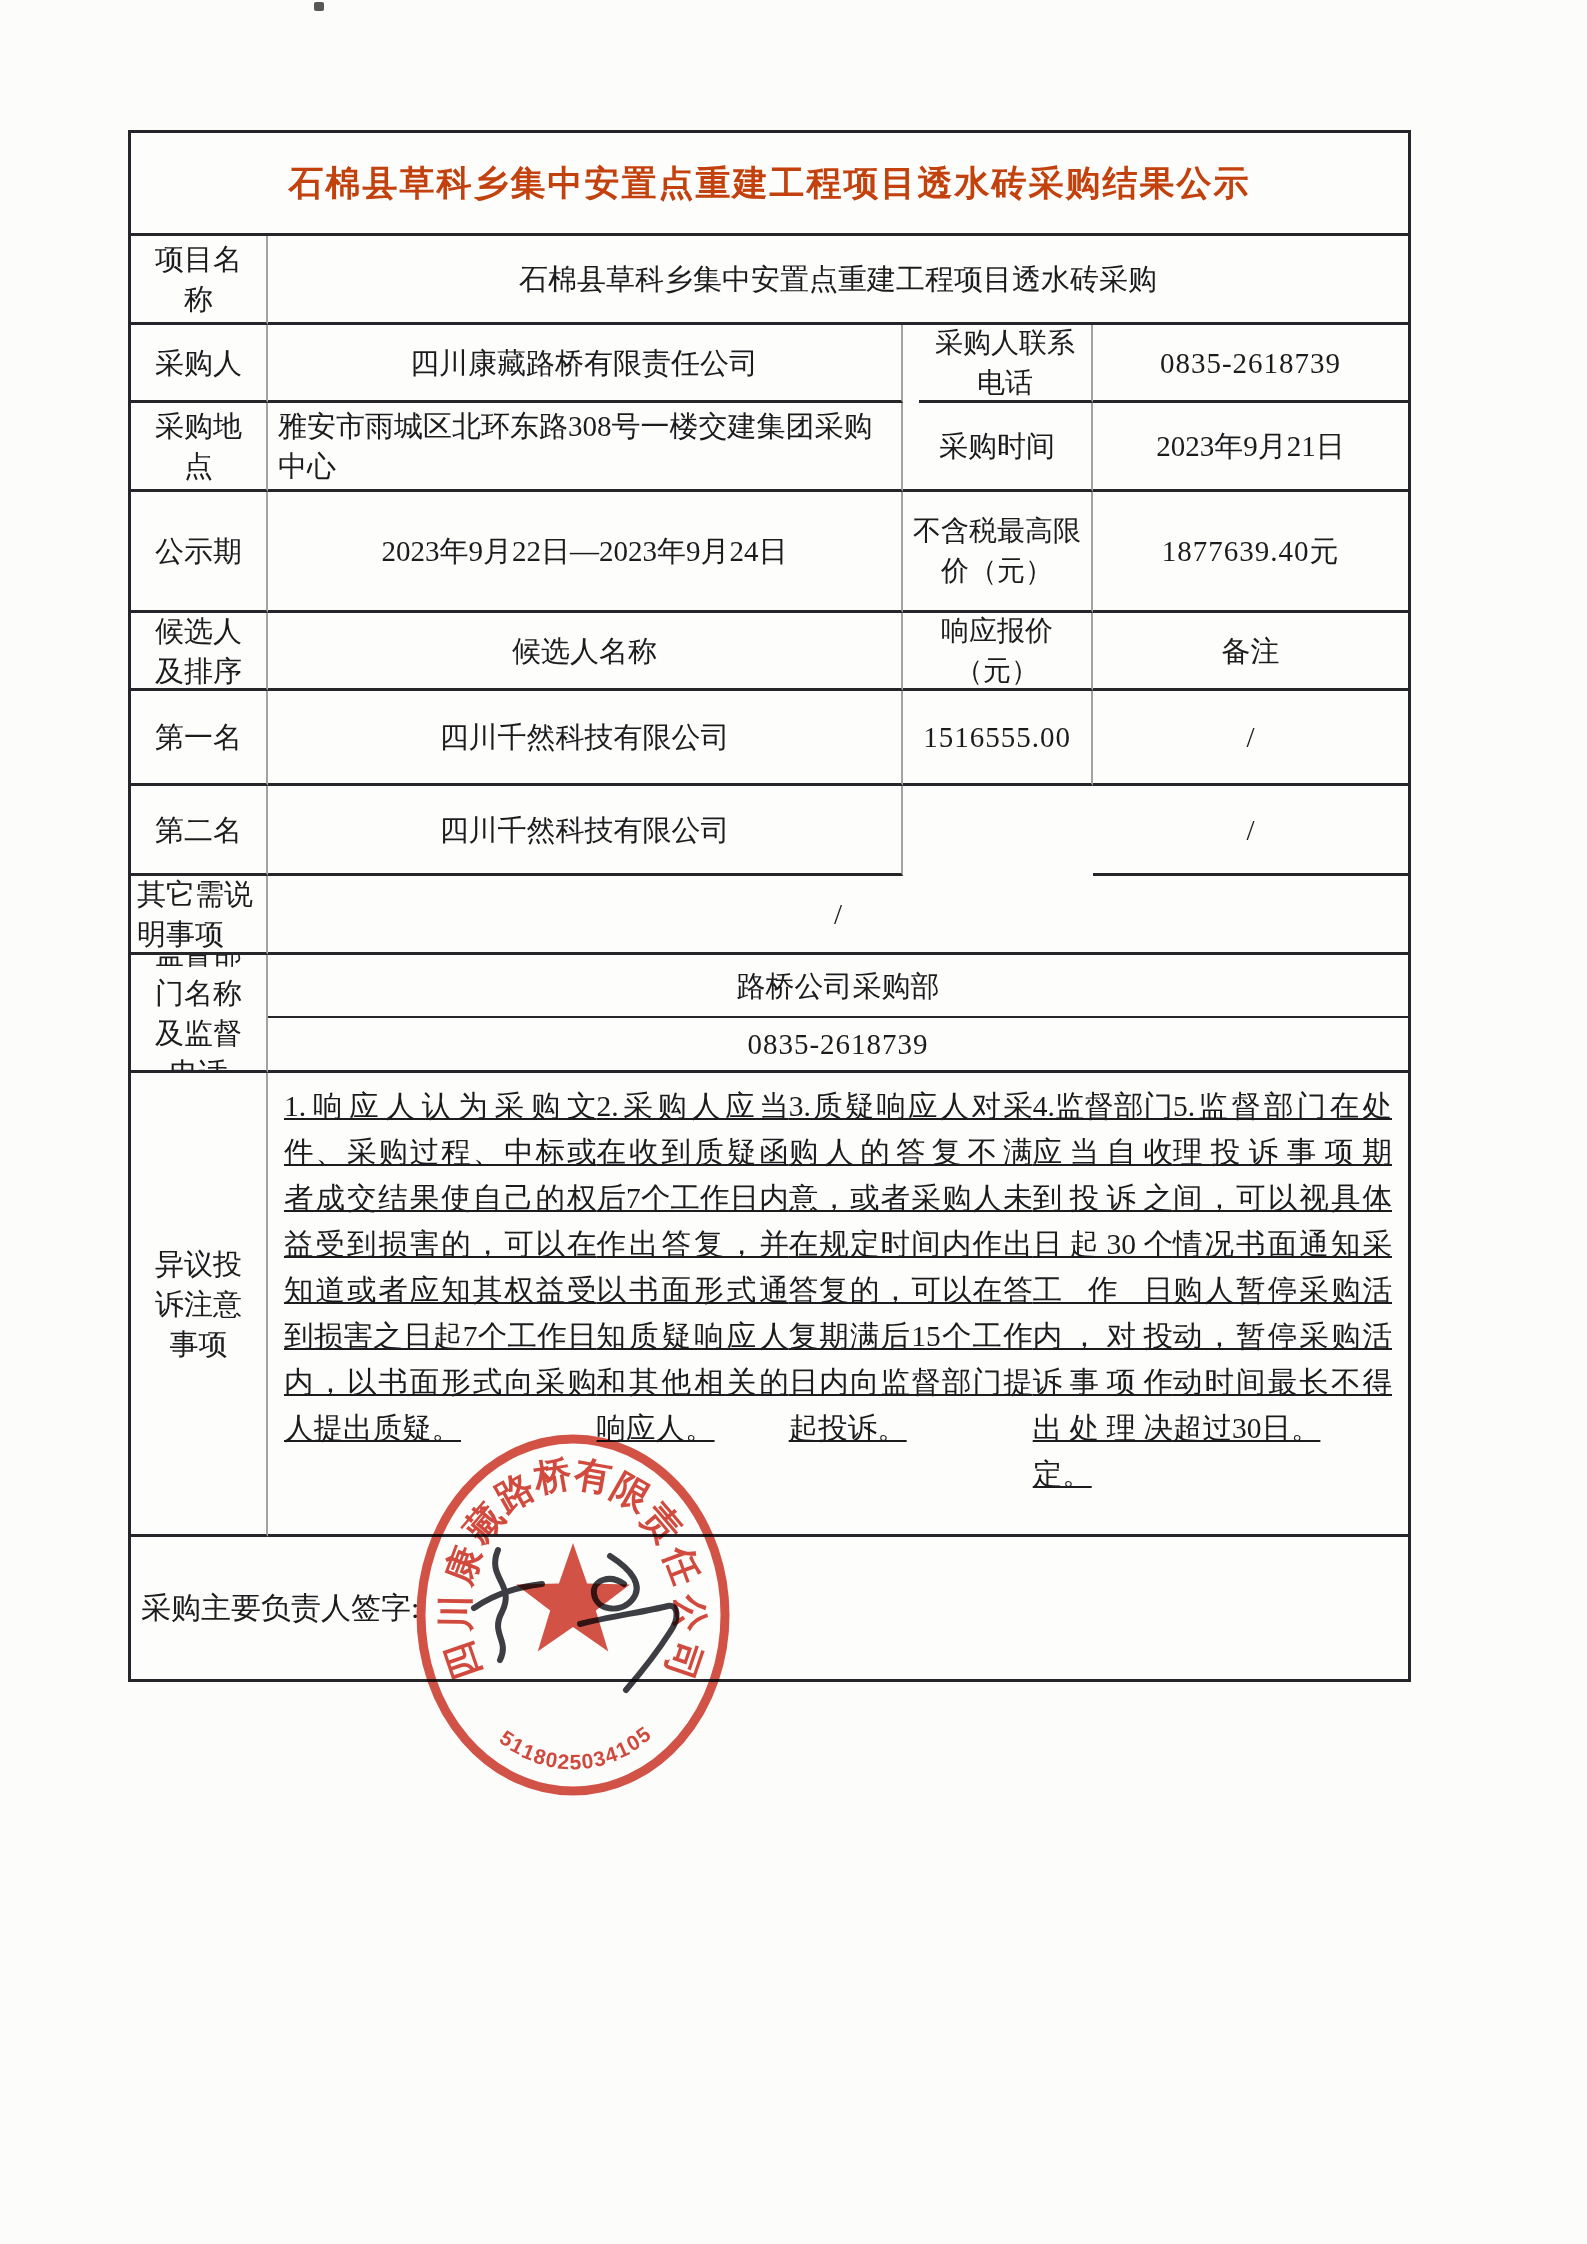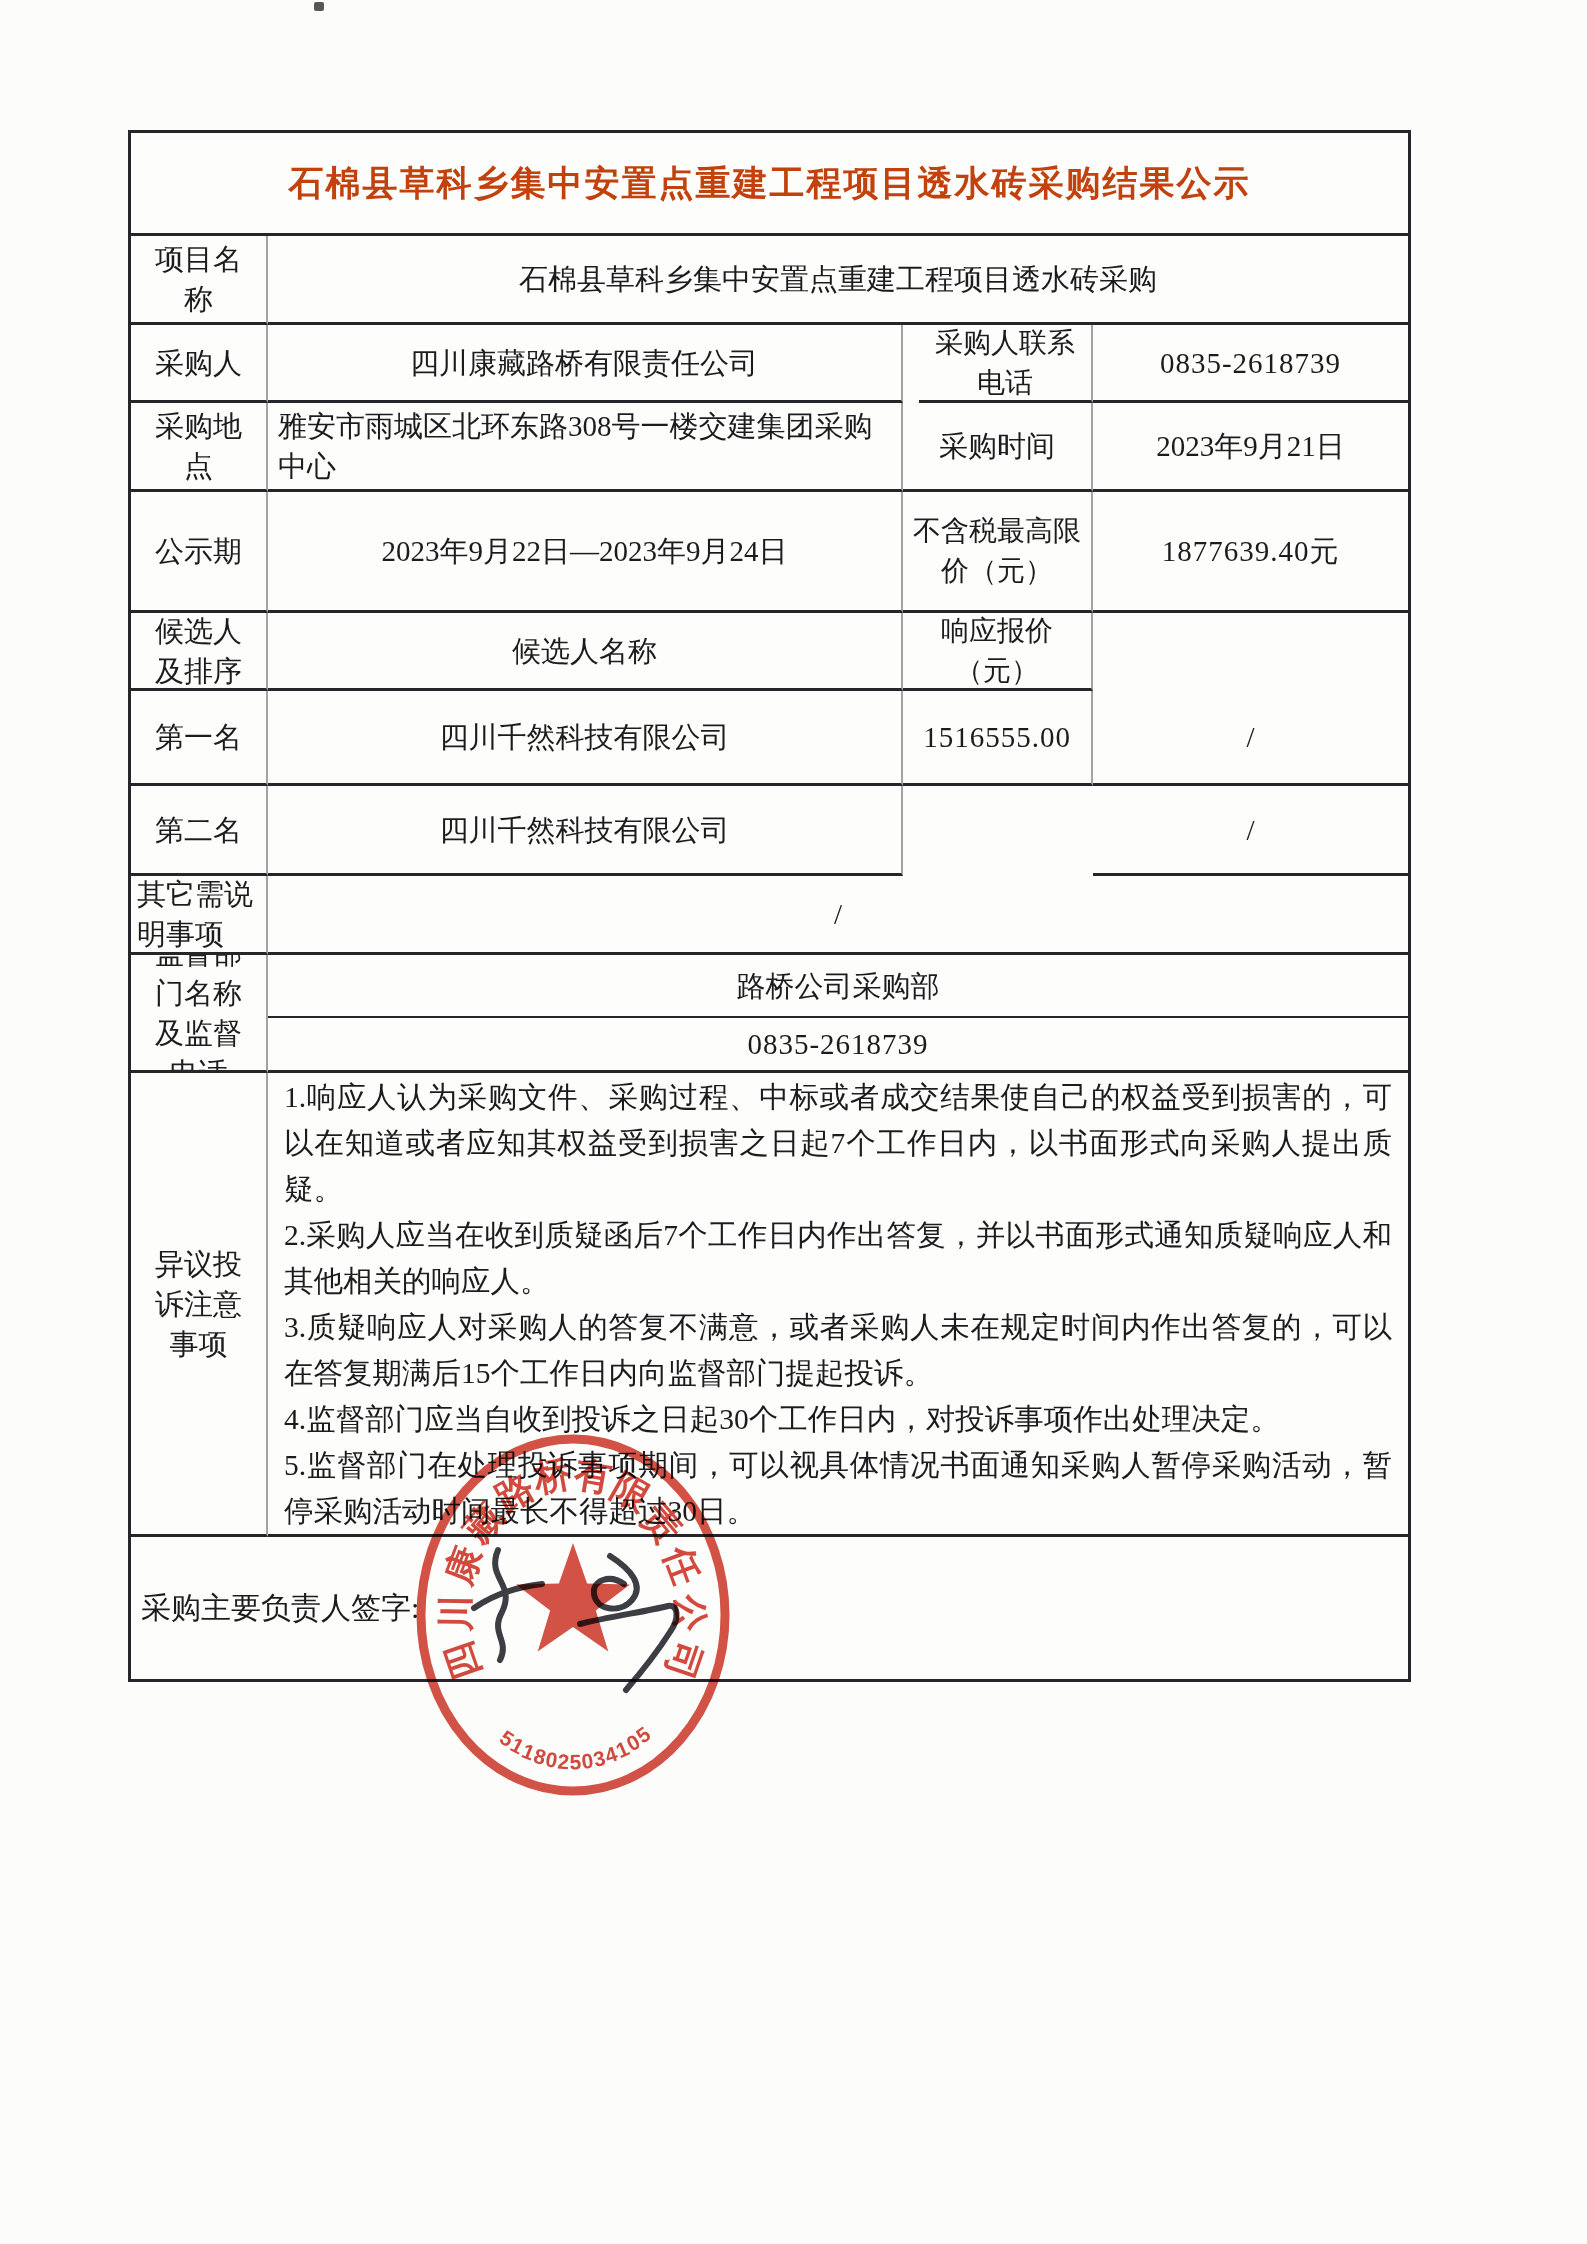--- a/index.html
+++ b/index.html
@@ -30,22 +30,22 @@
   .br0{border-right:none;}
   .bb0{border-bottom:none;}
   .title-cell{
     font-family:"Liberation Sans", sans-serif;
     font-weight:700;font-size:35px;letter-spacing:2px;color:#c2410c;
   }
   .left{justify-content:flex-start;text-align:left;}
   .small-wrap{font-size:28px;padding:4px 6px;}
   .num{letter-spacing:1px;}
   .objection-cell{
-    flex-direction:column;align-items:stretch;justify-content:center;
-    text-align:justify;padding:10px 16px;
+    flex-direction:row;align-items:stretch;justify-content:center;
+    text-align:justify;padding:10px 16px;text-decoration:underline;
   }
   .objection-cell div{line-height:46px;font-size:29.5px;}
   .sig-row{justify-content:flex-start;padding-left:10px;font-size:30px;}
   
   #stamp-svg{position:absolute;left:388px;top:1415px;width:370px;height:400px;
     mix-blend-mode:multiply;opacity:.92;z-index:5;}
   #seal-company-arc text{
     font-family:"Liberation Sans", sans-serif;font-weight:700;font-size:37px;
     fill:var(--seal,#cf3a2c);text-anchor:middle;dominant-baseline:central;
   }
@@ -81,20 +81,21 @@
   <div class="cell br0" style="grid-area:4/4/5/5;">2023年9月21日</div>
 
   <div class="cell" style="grid-area:5/1/6/2;">公示期</div>
   <div class="cell" style="grid-area:5/2/6/3;">2023年9月22日—2023年9月24日</div>
   <div class="cell small-wrap" style="grid-area:5/3/6/4;">不含税最高限价（元）</div>
   <div class="cell br0 num" style="grid-area:5/4/6/5;">1877639.40元</div>
 
   <div class="cell" style="grid-area:6/1/7/2;">候选人及排序</div>
   <div class="cell" style="grid-area:6/2/7/3;">候选人名称</div>
   <div class="cell small-wrap" style="grid-area:6/3/7/4;">响应报价（元）</div>
+  <div class="cell br0" style="grid-area:6/4/7/5;">备注</div>
 
   <div class="cell" style="grid-area:7/1/8/2;">第一名</div>
   <div class="cell" style="grid-area:7/2/8/3;">四川千然科技有限公司</div>
   <div class="cell num" style="grid-area:7/3/8/4;">1516555.00</div>
   <div class="cell br0" style="grid-area:7/4/8/5;">/</div>
 
   <div class="cell" style="grid-area:8/1/9/2;">第二名</div>
   <div class="cell" style="grid-area:8/2/9/3;">四川千然科技有限公司</div>
   <div class="cell br0" style="grid-area:8/4/9/5;">/</div>
 

